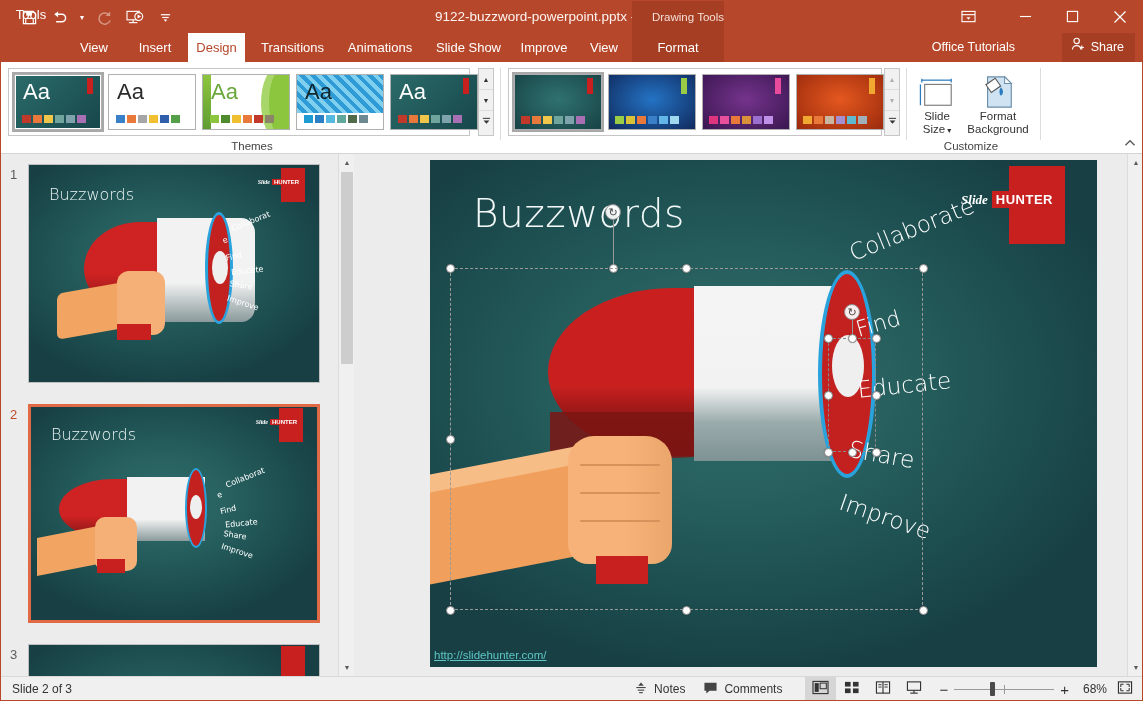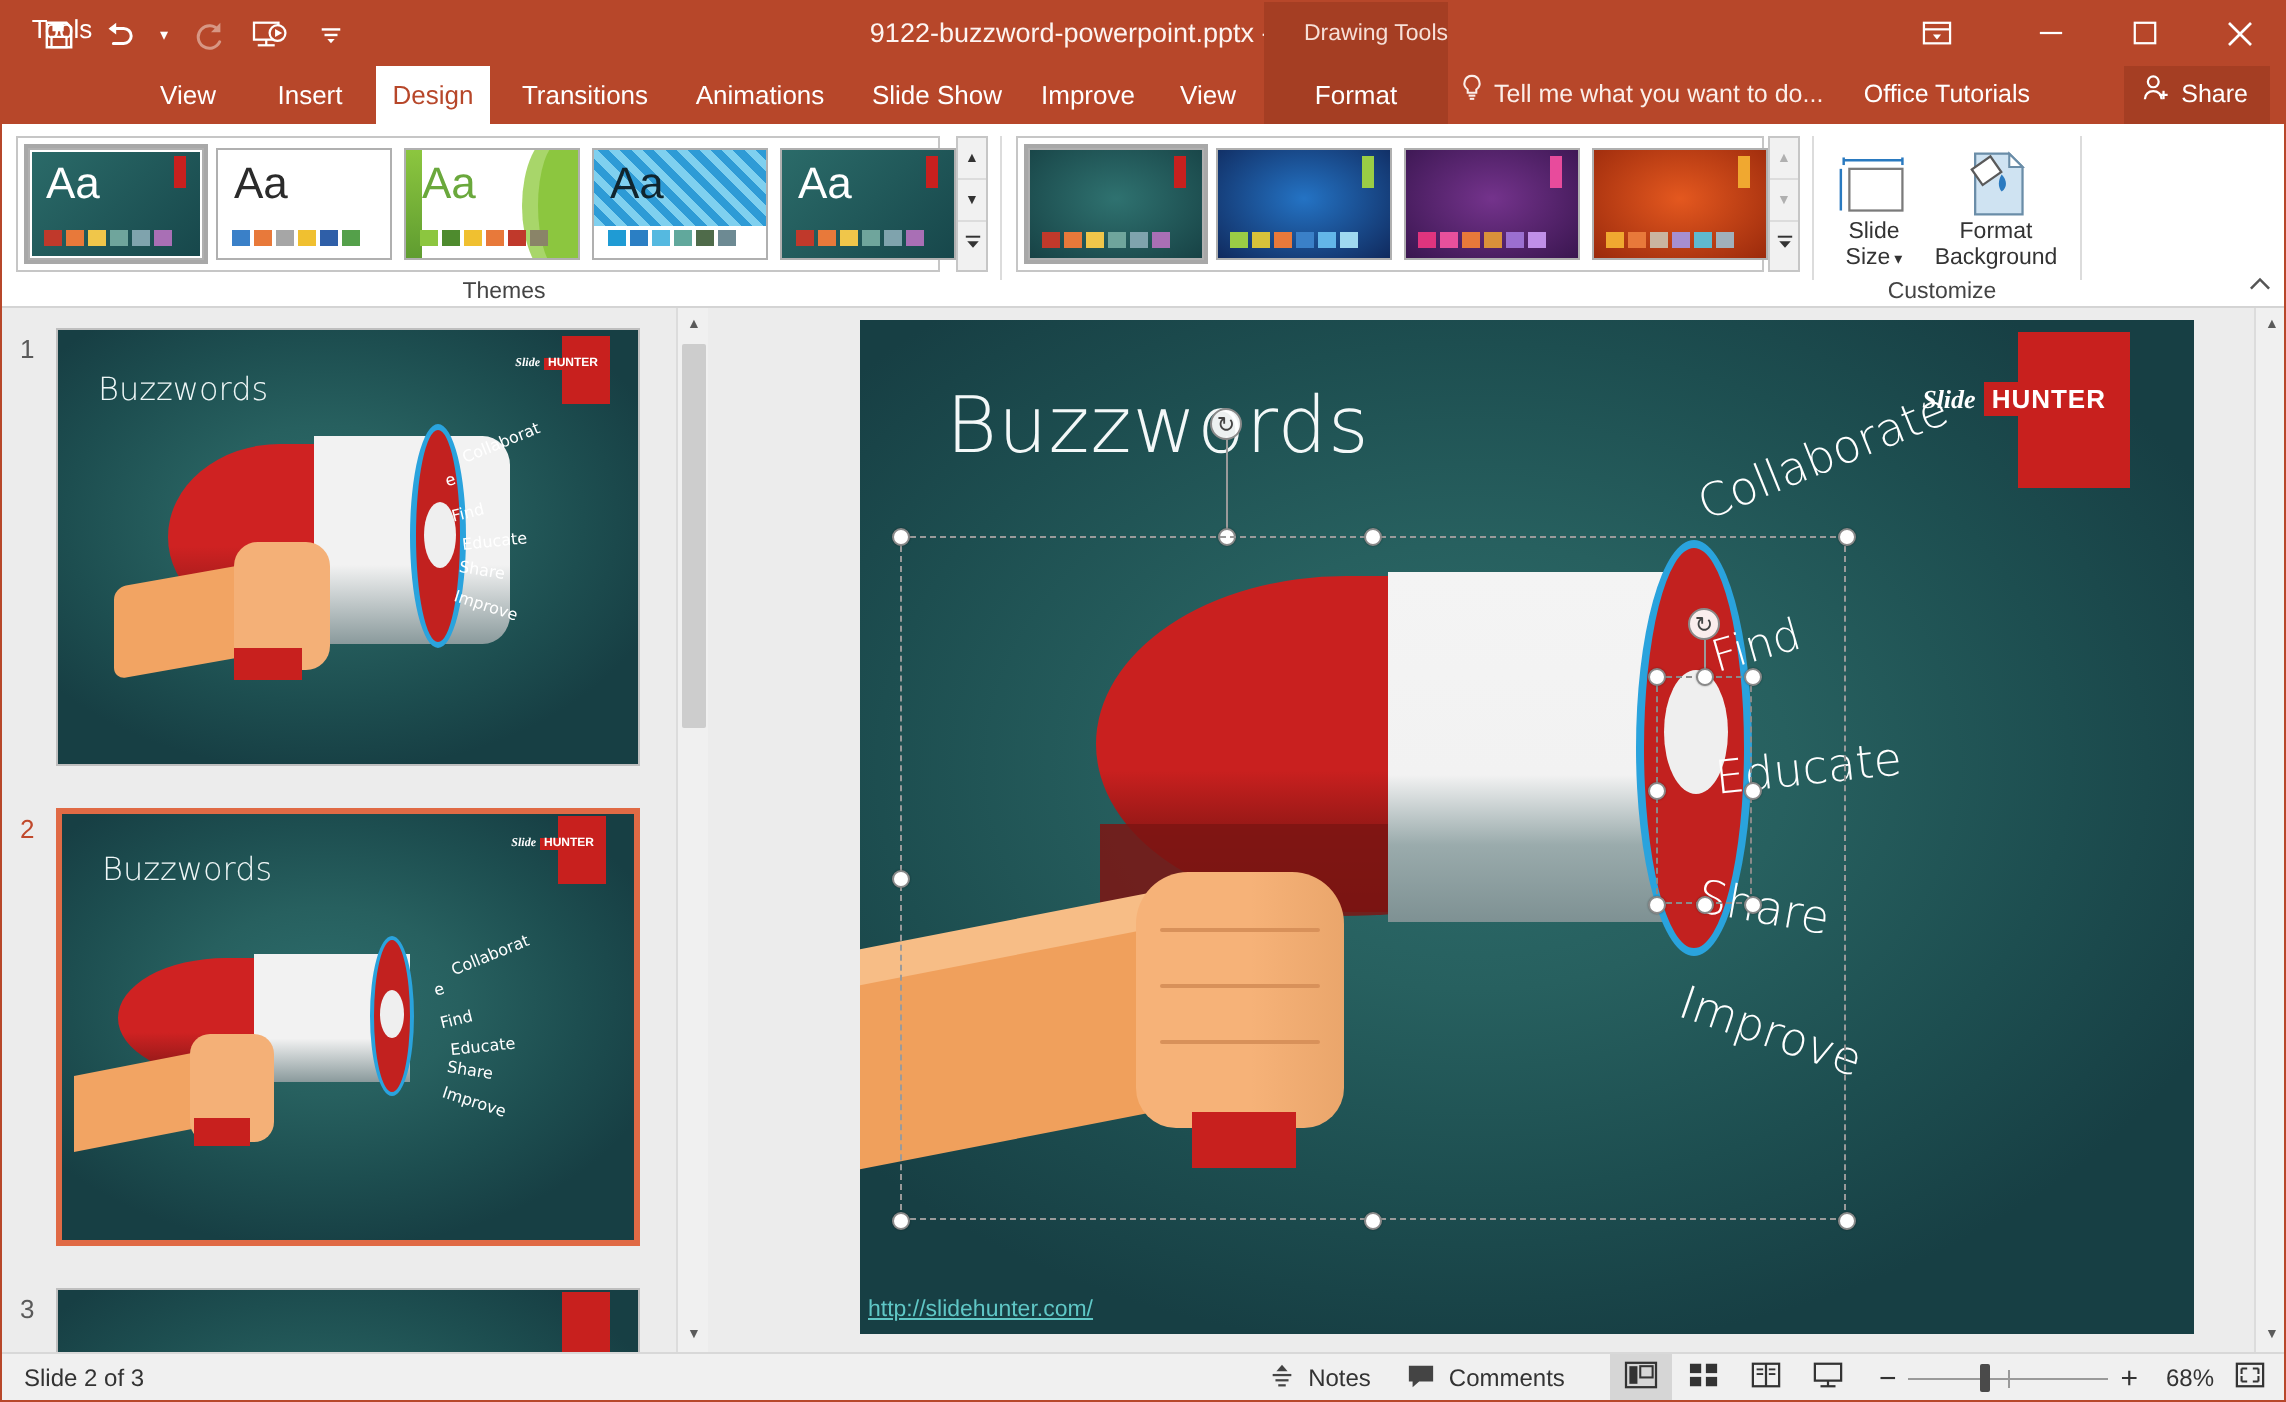--- a/index.html
+++ b/index.html
@@ -326,29 +326,20 @@
   <div class="tab" style="left:68px;width:52px;top:33px;"><span>View</span></div>
   <div class="tab" style="left:132px;width:46px;top:33px;"><span>Insert</span></div>
   <div class="tab active" style="left:188px;width:57px;top:33px;"><span>Design</span></div>
   <div class="tab" style="left:255px;width:75px;top:33px;"><span>Transitions</span></div>
   <div class="tab" style="left:340px;width:80px;top:33px;"><span>Animations</span></div>
   <div class="tab" style="left:430px;width:77px;top:33px;"><span>Slide Show</span></div>
   <div class="tab" style="left:517px;width:54px;top:33px;"><span>Improve</span></div>
   <div class="tab" style="left:582px;width:44px;top:33px;"><span>View</span></div>
   <div class="tab ctx-active" style="left:632px;width:92px;"><span>Format</span></div>
 
-  <div class="tellme">
-    <span class="bulb">
-      <svg width="12" height="14" viewBox="0 0 12 15">
-          <path d="M6 1a4 4 0 0 0-2.3 7.3V10h4.6V8.3A4 4 0 0 0 6 1z" fill="none" stroke="#fbeee9" stroke-width="1.1"></path>
-          <line x1="4.2" y1="11.6" x2="7.8" y2="11.6" stroke="#fbeee9" stroke-width="1.1"></line>
-          <line x1="4.8" y1="13.3" x2="7.2" y2="13.3" stroke="#fbeee9" stroke-width="1.1"></line>
-        </svg>
-    </span><span>Tell me what you want to do...</span>
-  </div>
   <div class="office-tut">Office Tutorials</div>
   <div class="share-btn">
     <span>
       <svg width="15" height="14" viewBox="0 0 16 15">
           <circle cx="6" cy="4.2" r="2.9" fill="none" stroke="#fff" stroke-width="1.2"></circle>
           <path d="M1.5 13.5c0-2.6 2-4.3 4.5-4.3s4.5 1.7 4.5 4.3" fill="none" stroke="#fff" stroke-width="1.2"></path>
           <line x1="11.5" y1="9" x2="11.5" y2="13.5" stroke="#fff" stroke-width="1.2"></line>
           <line x1="9.3" y1="11.2" x2="13.7" y2="11.2" stroke="#fff" stroke-width="1.2"></line>
         </svg>
     </span>

